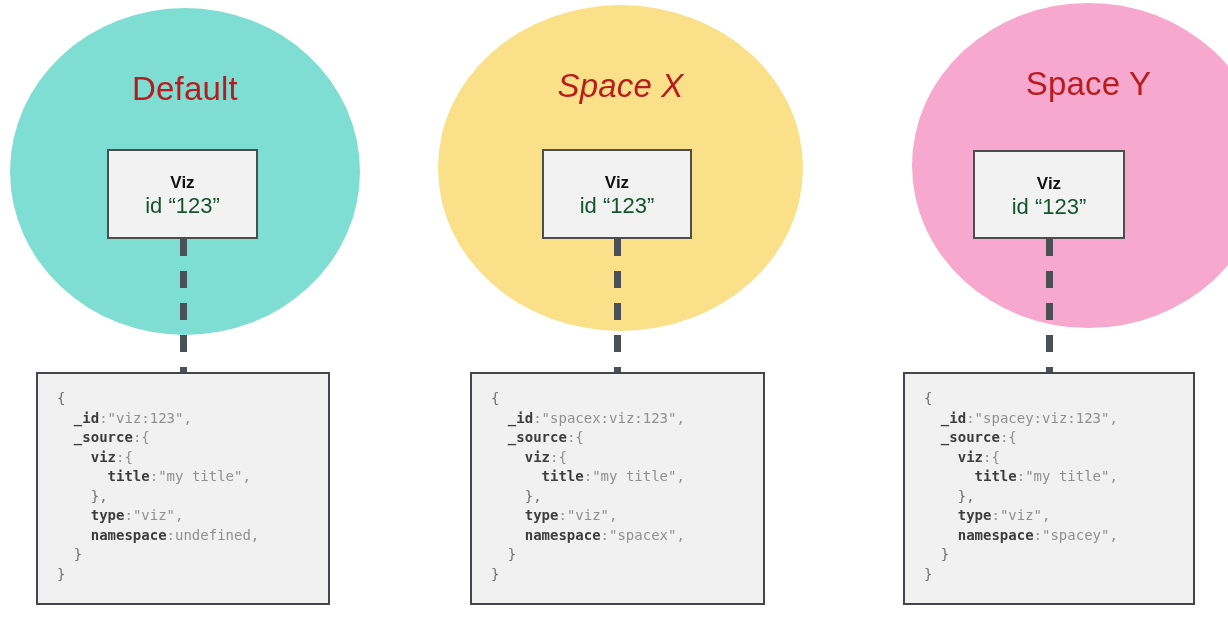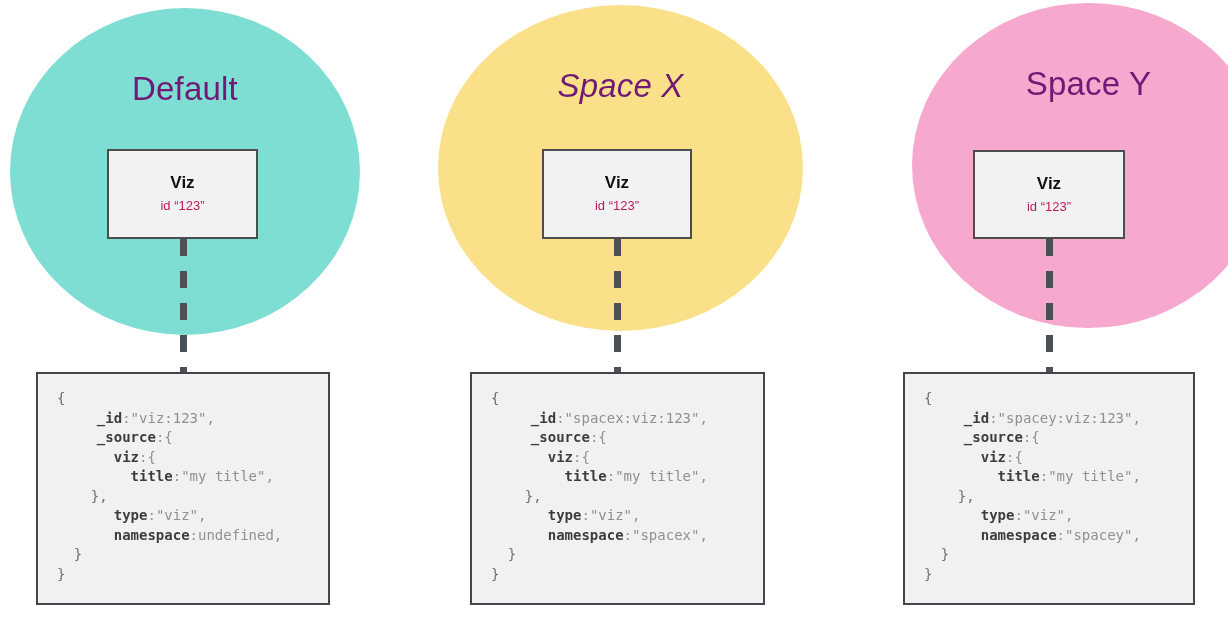--- a/index.html
+++ b/index.html
@@ -19,21 +19,21 @@
   .circle.c1 { left: 10px;  top: 8px; width: 350px; height: 327px; }
   .circle.c2 { left: 438px; top: 5px; width: 365px; height: 326px; font-style: italic; }
   .circle.c3 { left: 912px; top: 3px; width: 353px; height: 325px; }
   .space-title {
     position: absolute;
     left: 0; top: 62px;
     width: 100%;
     text-align: center;
     font-size: 33px;
     line-height: 38px;
-    color: #701a75;
+    color: #b91c1c;
     letter-spacing: 0.2px;
   }
   .viz-node {
     position: absolute;
     background: #f2f2f2;
     border: 2px solid #4d4d4d;
     display: flex;
     flex-direction: column;
     align-items: center;
     justify-content: center;
@@ -42,22 +42,22 @@
   .viz-node.c1 { left: 107px; top: 149px; width: 151px; height: 90px; }
   .viz-node.c2 { left: 542px; top: 149px; width: 150px; height: 90px; }
   .viz-node.c3 { left: 973px; top: 150px; width: 152px; height: 89px; }
   .viz-title {
     font-size: 17px;
     font-weight: bold;
     color: #111111;
     line-height: 21px;
   }
   .viz-id {
-    font-size: 13px;
-    color: #be185d;
+    font-size: 22px;
+    color: #14532d;
     line-height: 21px;
   }
   .connector {
     position: absolute;
     width: 7px;
     background: repeating-linear-gradient(
       to bottom,
       #4a5056 0px, #4a5056 17px,
       transparent 17px, transparent 32px
     );
@@ -74,21 +74,21 @@
   .doc-card.c2 { left: 470px; top: 372px; width: 295px; height: 233px; }
   .doc-card.c3 { left: 903px; top: 372px; width: 292px; height: 233px; }
   .code {
     font-family: "DejaVu Sans Mono", monospace;
     font-size: 14px;
     line-height: 19.5px;
     padding: 15px 4px 0 19px;
     white-space: pre;
   }
   .code-line { white-space: pre; }
-  .tok-key   { color: #3d3d3d; font-weight: 600; margin-left: 23px; }
+  .tok-key   { color: #3d3d3d; font-weight: 600; }
   .tok-pun   { color: #969696; }
   .tok-str   { color: #909090; }
   .tok-brace { color: #6f6f6f; }
 </style>
 </head>
 <body>
 
 <div class="canvas">
 
   <div class="circle c1" style="background-color: rgb(127, 222, 211);">

